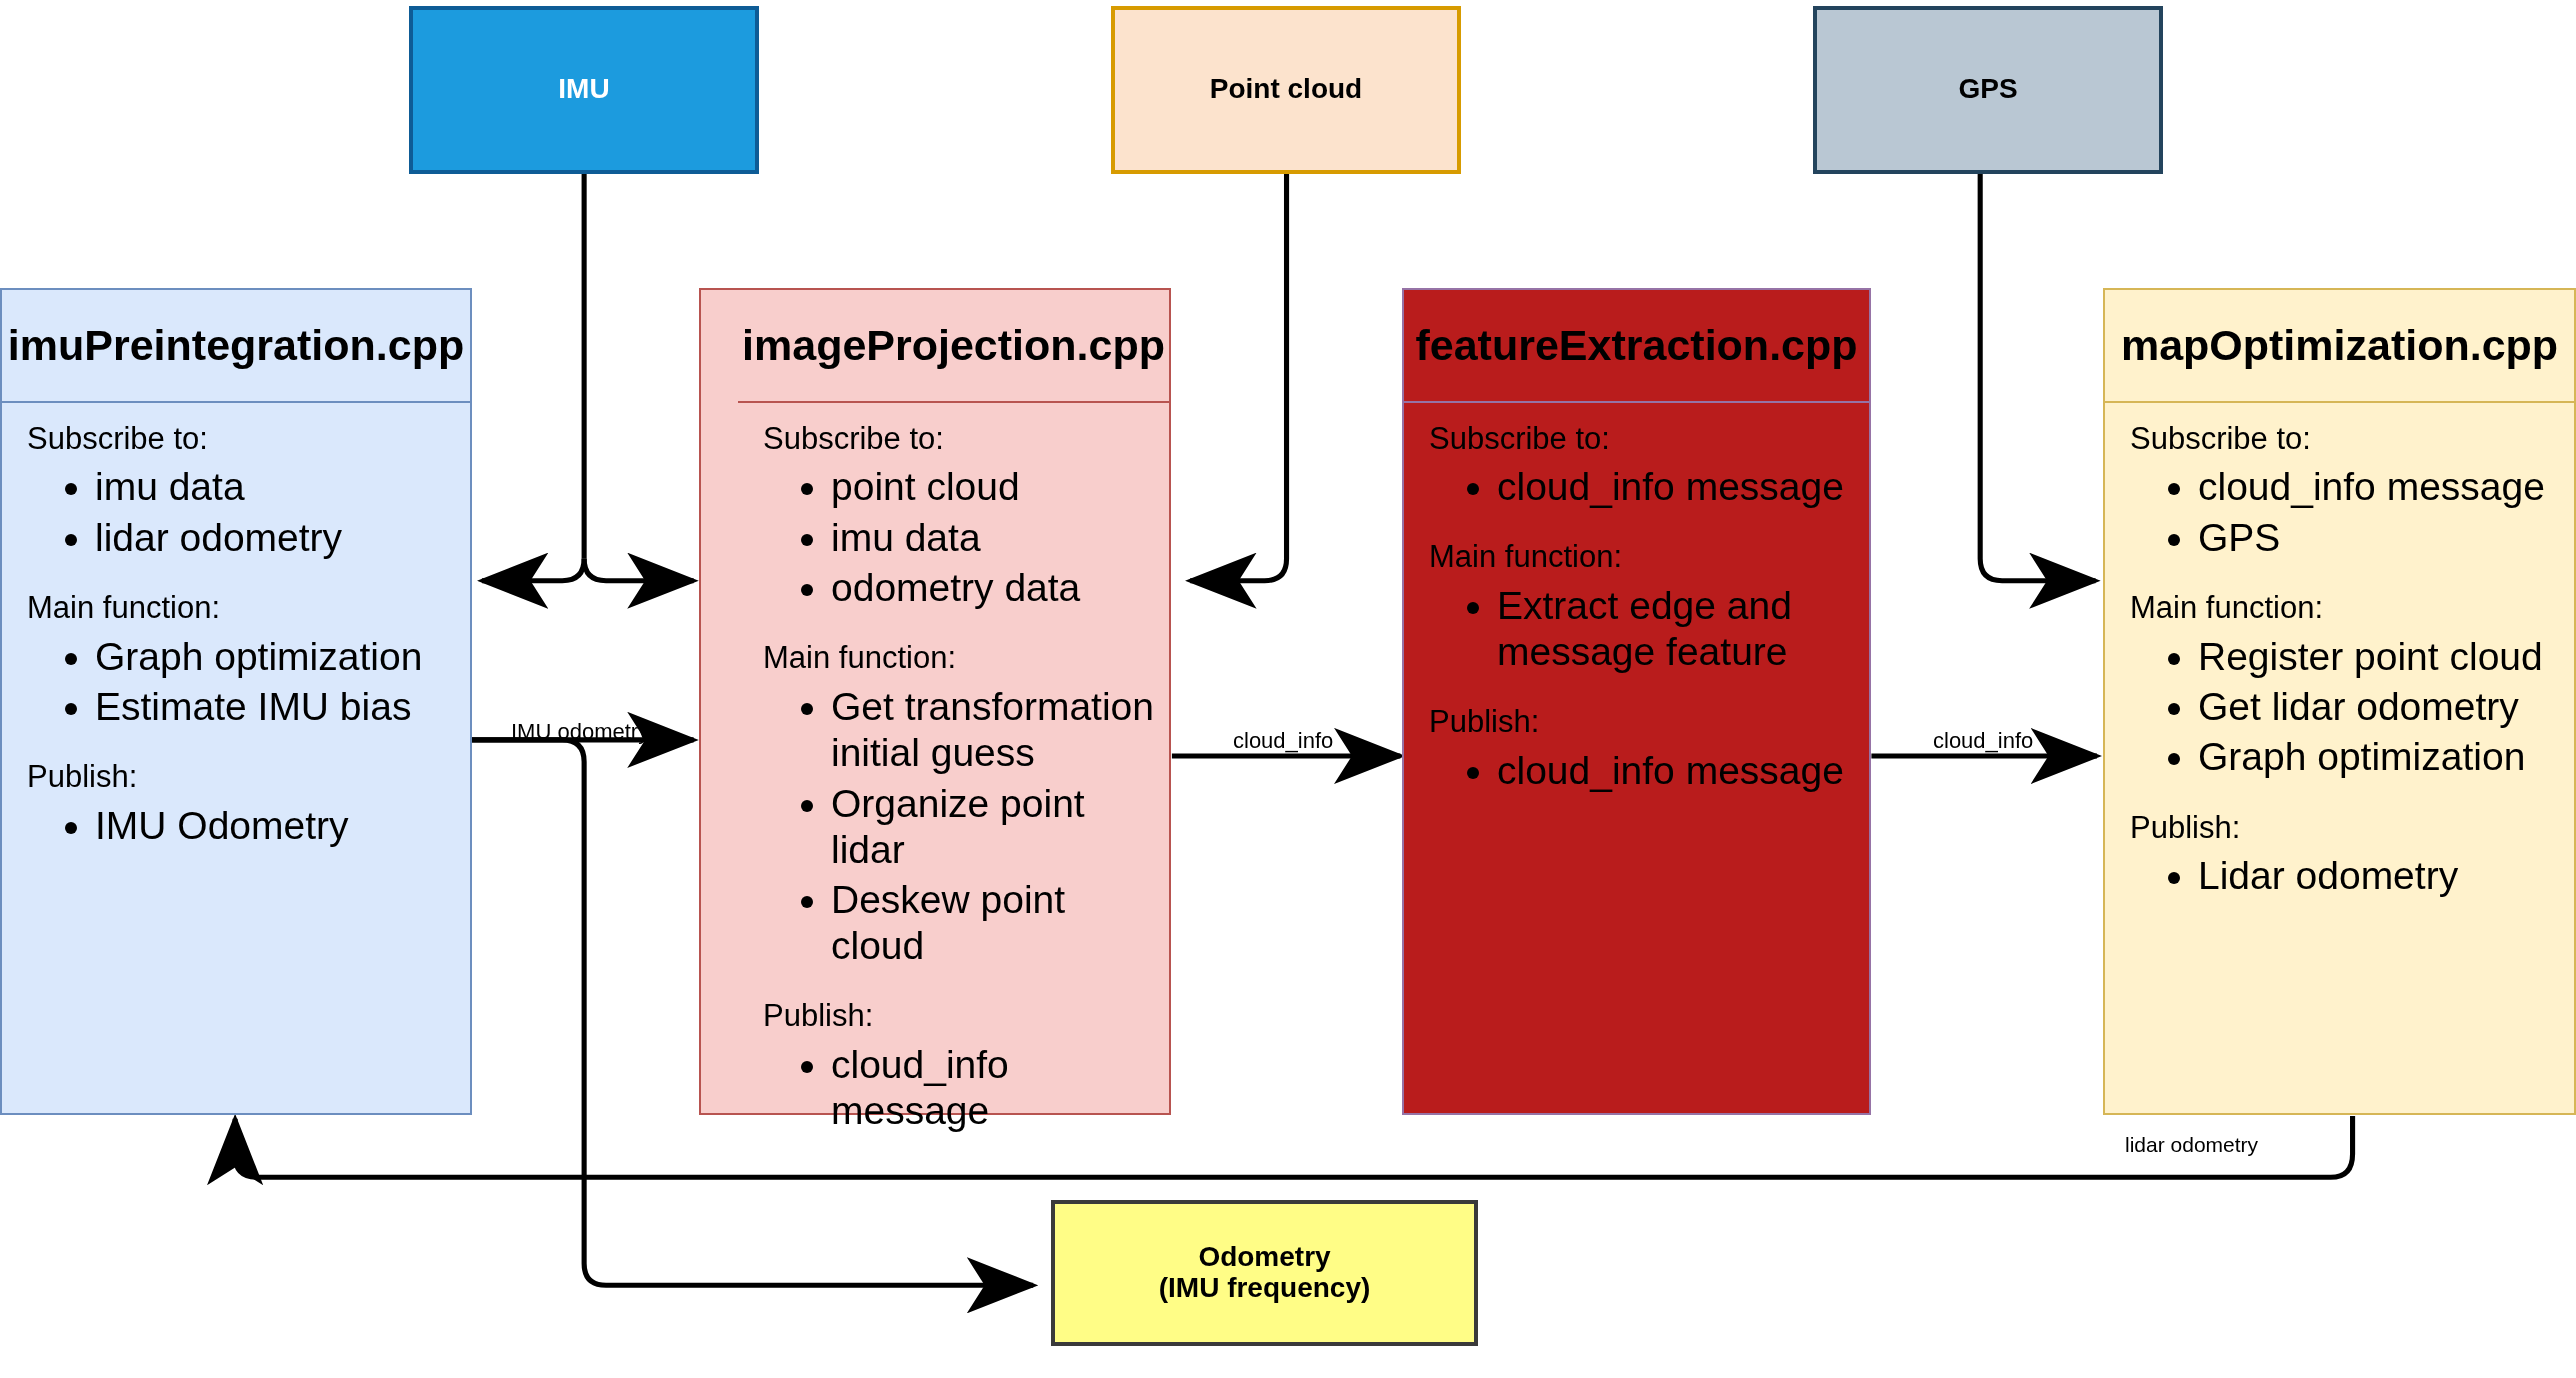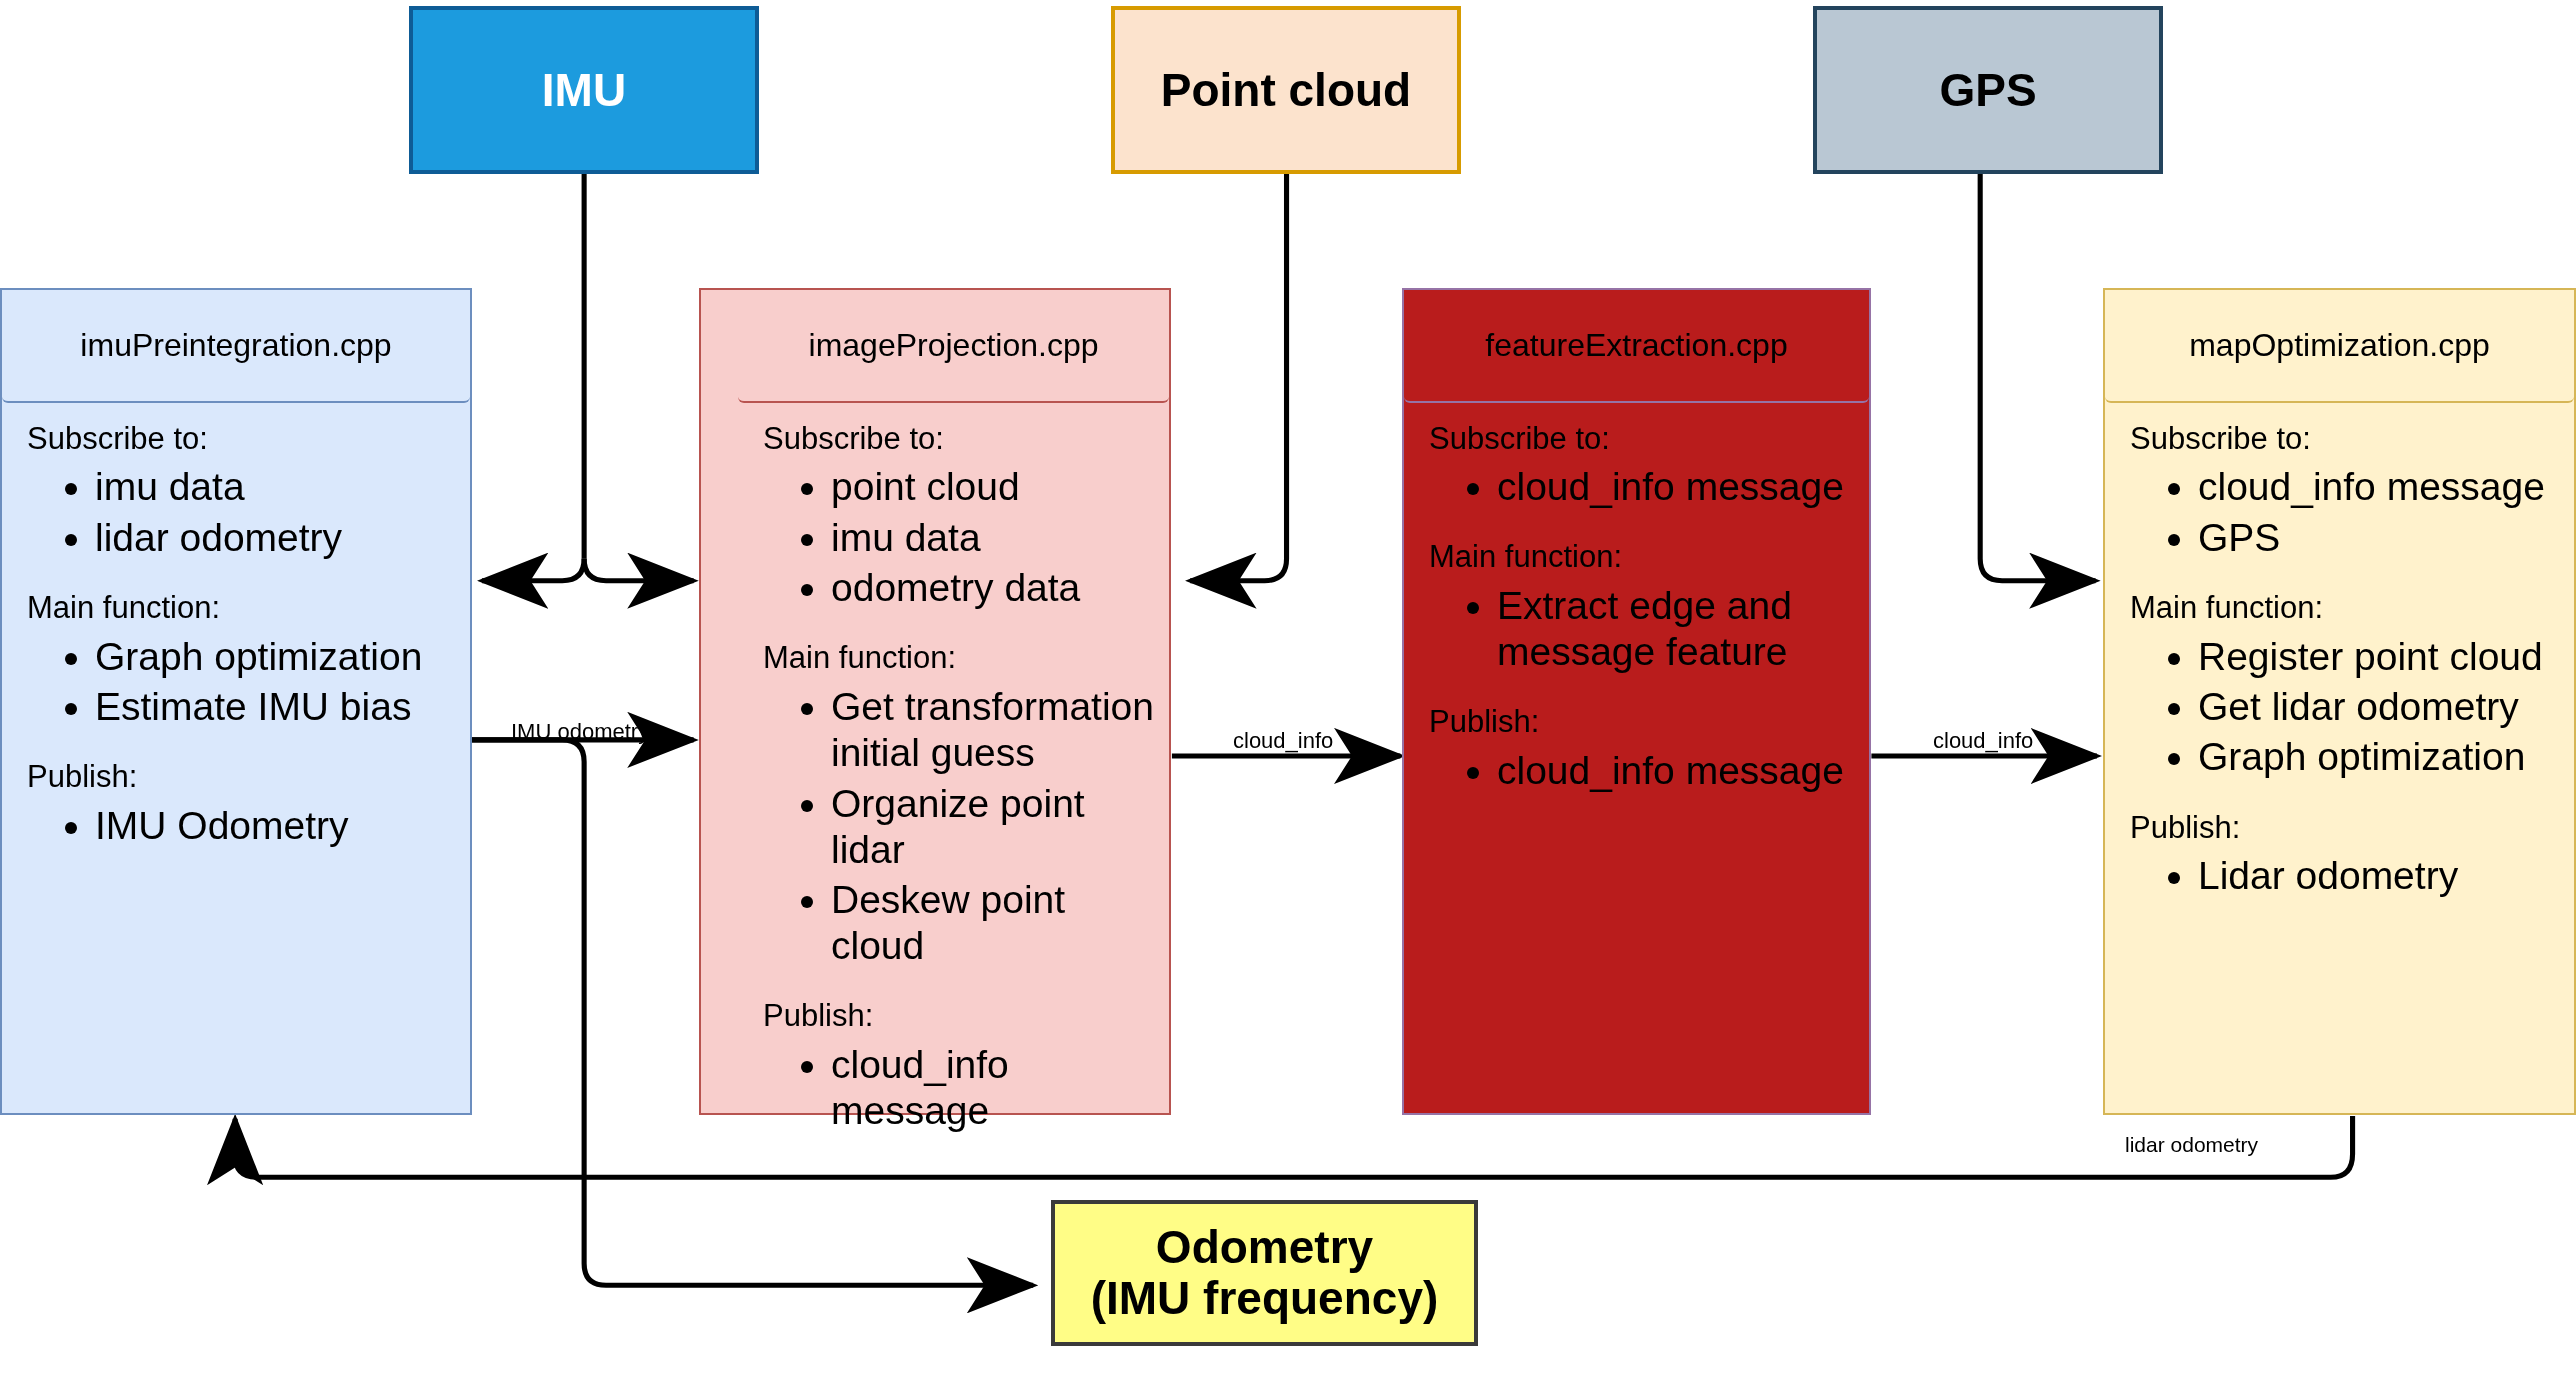--- a/index.html
+++ b/index.html
@@ -4,26 +4,26 @@
 <style>
   html,body{margin:0;padding:0;background:#ffffff;}
   body{width:2576px;height:1379px;position:relative;overflow:hidden;
        font-family:"Liberation Sans","DejaVu Sans",sans-serif;color:#000;}
   #stage{position:absolute;left:0;top:0;width:2576px;height:1379px;}
   svg#wires{position:absolute;left:0;top:0;width:2576px;height:1379px;overflow:visible;}
 
   
   .node{position:absolute;box-sizing:border-box;}
   .src{display:flex;align-items:center;justify-content:center;border-width:4.4px;border-style:solid;}
-  .src .lbl{font-weight:bold;font-size:46px;line-height:1.1;text-align:center;}
+  .src .lbl{font-weight:bold;font-size:28px;line-height:1.1;text-align:center;}
 
   .mod{border-width:2.9px;border-style:solid;display:flex;flex-direction:column;}
   .mod .hdr{flex:0 0 auto;border-bottom-width:2.9px;border-bottom-style:solid;
             display:flex;align-items:center;justify-content:center;
-            font-weight:normal;font-size:32px;height:111px;border-radius:6px;}
+            font-weight:bold;font-size:43px;height:111px;}
   .mod .body{flex:1 1 auto;padding:17.5px 0 0 0;}
   .mod .sec{font-size:31px;line-height:1.18;margin:0 0 5.8px 25px;}
   .mod ul{margin:7.3px 0 29px 0;padding-left:93px;list-style:disc;}
   .mod ul li{font-size:39px;line-height:1.18;margin-bottom:4.4px;}
 
   
   .elbl{position:absolute;font-size:22px;line-height:1;white-space:nowrap;color:#000;}
   .elbl.sm{font-size:21px;}
 </style>
 </head>

